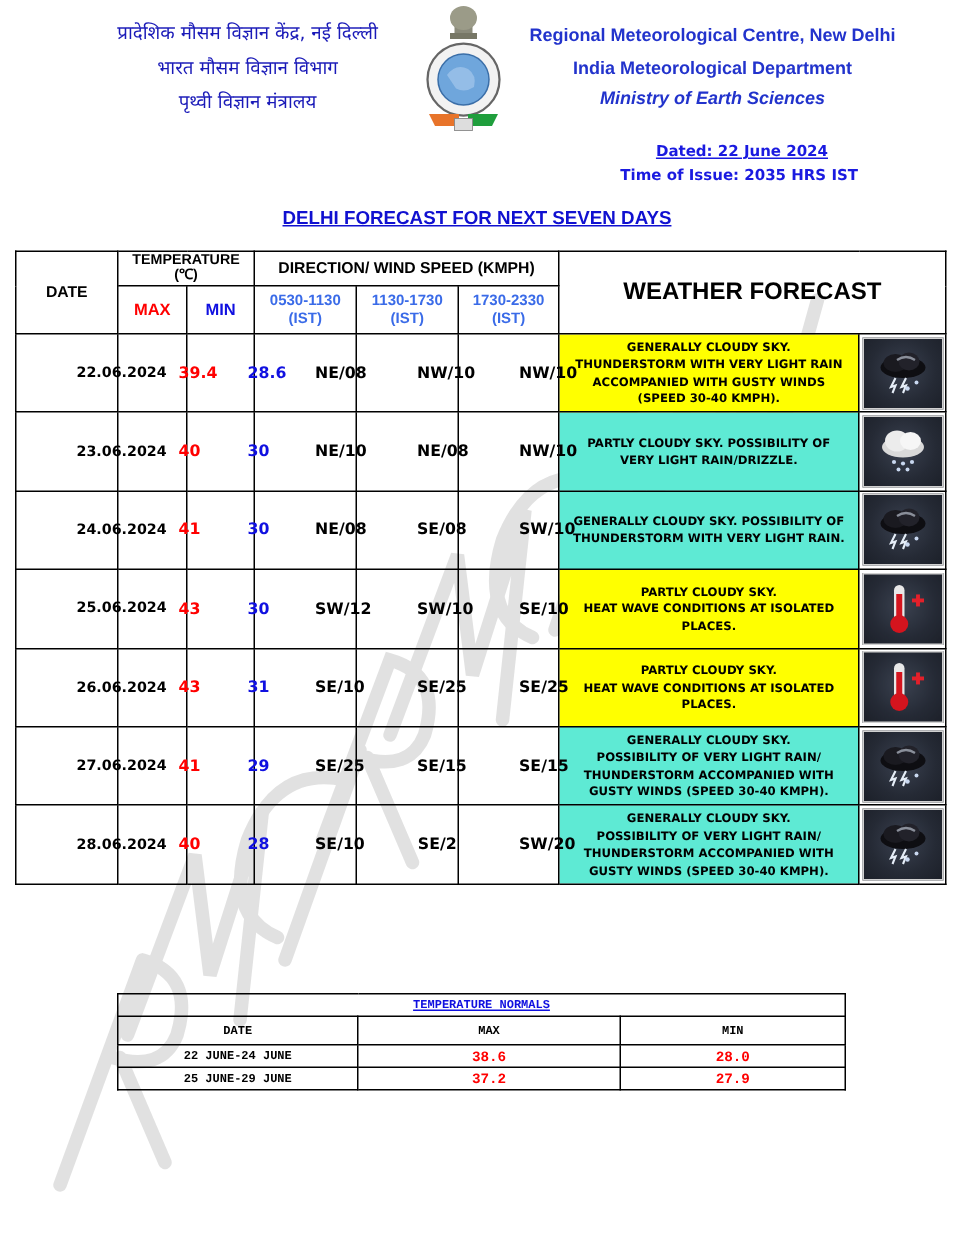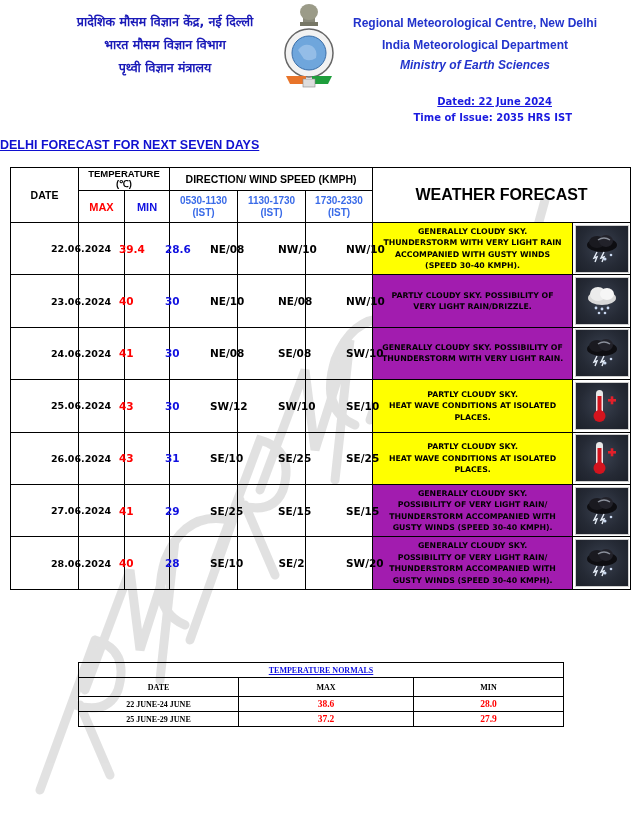--- a/index.html
+++ b/index.html
@@ -1,49 +1,49 @@
 <!DOCTYPE html>
 <html><head>
 <meta charset="utf-8">
 <style>
   * { box-sizing: border-box; margin: 0; padding: 0; }
   html, body { width: 636px; height: 826px; background: #ffffff; overflow: hidden; }
   body { position: relative; font-family: "Liberation Sans", sans-serif; color: #000; }
 
   
-  .hindi { position: absolute; left: 40px; width: 250px; text-align: center; color: #1a1ab8; font-family: "DejaVu Sans", sans-serif; font-weight: bold; font-size: 12.5px; }
+  .hindi { position: absolute; left: 40px; width: 250px; text-align: center; color: #1a1ab8; font-family: "DejaVu Sans", sans-serif; font-weight: normal; font-size: 12.5px; }
   .eng { position: absolute; left: 330px; width: 290px; text-align: center; color: #2233cc; font-family: "Liberation Sans", sans-serif; font-weight: bold; font-size: 12px; }
   .dated { position: absolute; left: 400px; width: 220px; text-align: right; color: #1a1ae0; font-family: "DejaVu Sans", sans-serif; font-weight: bold; font-size: 10px; }
 
   .logo { position: absolute; left: 276px; top: 2px; width: 66px; height: 90px; }
 
-  .title { position: absolute; left: 0; width: 636px; top: 138px; color: #1010d0; font-weight: bold; font-size: 12.5px; text-decoration: underline; }
+  .title { position: absolute; left: 0; width: 636px; top: 138px; text-align: center; color: #1010d0; font-weight: bold; font-size: 12.5px; text-decoration: underline; }
 
   
   table.fc { position: absolute; left: 10px; top: 167px; width: 620px; border-collapse: collapse; table-layout: fixed; }
   table.fc td { border: 1.3px solid #000; text-align: center; vertical-align: middle; font-weight: bold; }
   table.fc .hdr { font-family: "Liberation Sans", sans-serif; font-size: 10.5px; }
   table.fc .hdr-small { font-size: 9.5px; line-height: 10px; }
   table.fc .hdr-wf { font-size: 16px; }
   table.fc .max-h { color: #ff0000; font-size: 11px; }
   table.fc .min-h { color: #1010e0; font-size: 11px; }
   table.fc .time-h { color: #3a6be8; font-size: 10px; line-height: 12px; }
   table.fc .cell { font-family: "DejaVu Sans", sans-serif; font-size: 10px; height: 52.4px; padding-left: 40px; }
   table.fc .date { font-size: 9.5px; }
   table.fc .maxv { color: #ff0000; font-size: 10.5px; }
   table.fc .minv { color: #1010e0; font-size: 10.5px; }
   table.fc .wind { font-size: 10.5px; }
   table.fc .fcst { font-family: "DejaVu Sans", sans-serif; font-size: 7.8px; line-height: 11.5px; padding: 0 2px; }
   table.fc .yellow { background: #ffff00; }
-  table.fc .green { background: #a21caf; }
+  table.fc .green { background: #5eead4; }
   table.fc .icon-cell { padding: 1px 2px; background: #fff; }
   .icon-box { width: 54px; height: 48px; margin: 0 auto; background: radial-gradient(circle at 50% 45%, #3a4150 0%, #252a35 60%, #1c2029 100%); border: 1px solid #d0d0d0; display: flex; align-items: center; justify-content: center; }
 
   
-  table.nm { position: absolute; left: 78px; top: 662px; width: 485px; border-collapse: collapse; table-layout: fixed; font-family: Liberation Serif, serif; }
+  table.nm { position: absolute; left: 78px; top: 662px; width: 485px; border-collapse: collapse; table-layout: fixed; font-family: Liberation Mono, monospace; }
   table.nm td { border: 1.2px solid #000; text-align: center; font-weight: bold; font-size: 8px; height: 15px; }
   table.nm .nm-title { color: #1010e0; text-decoration: underline; }
   table.nm .red { color: #ff0000; font-size: 9.5px; text-align: center; }
 
   .watermark { position: absolute; left: 0; top: 0; width: 636px; height: 826px; pointer-events: none; }
 </style>
 </head>
 <body>
 
 <svg class="watermark" viewBox="0 0 636 826">

